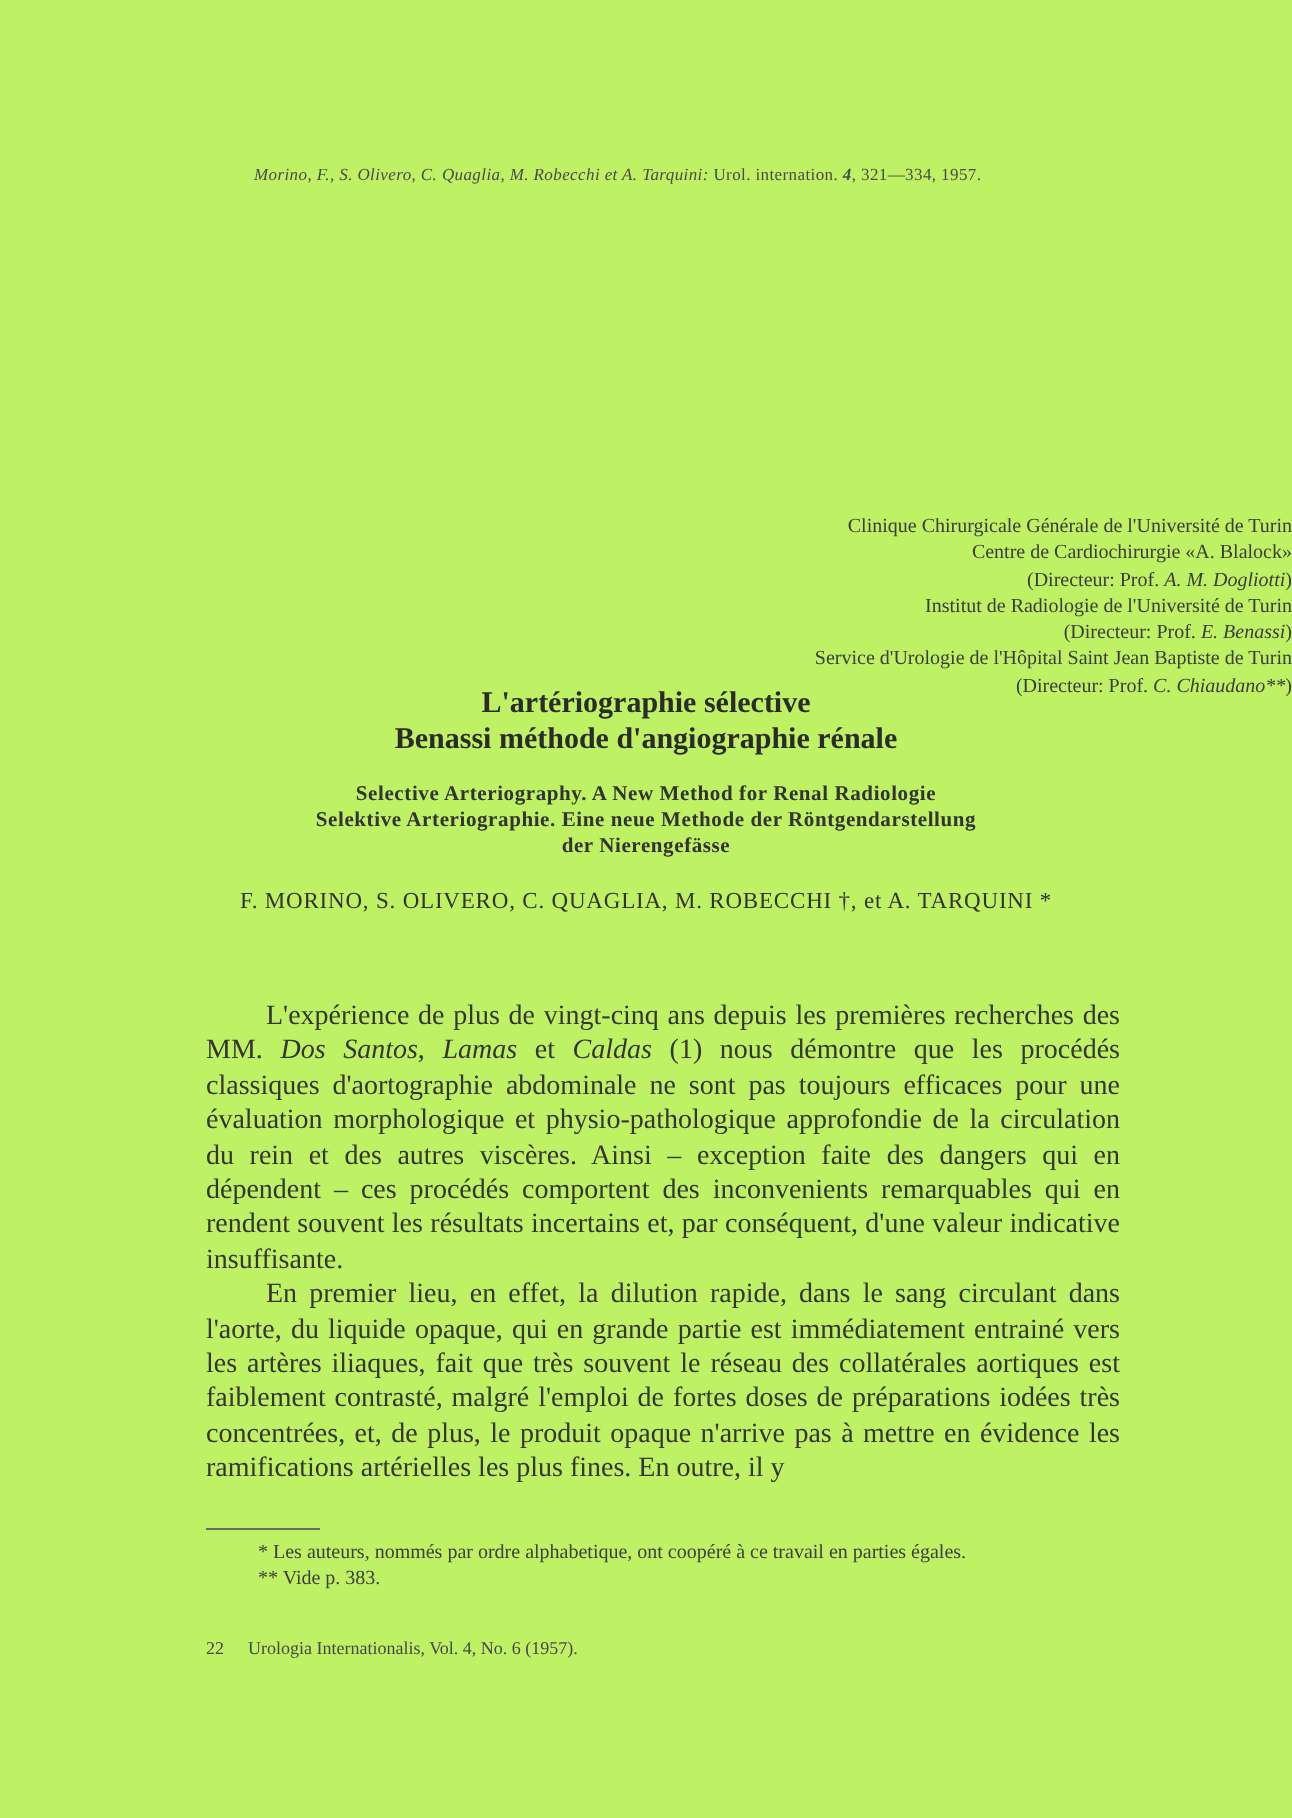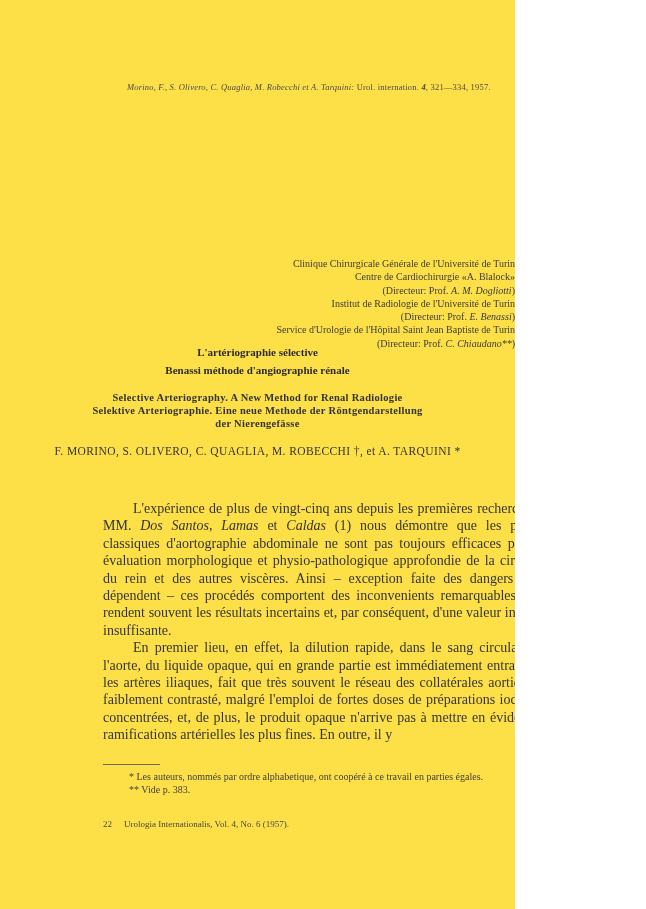--- a/index.html
+++ b/index.html
@@ -1,40 +1,40 @@
 <!DOCTYPE html>
 <html><head>
 <meta charset="utf-8">
 <style>
   html,body{margin:0;padding:0;background:#ffffff;}
   .page{
     position:relative;
-    width:515px;height:909px;
-    background:#fde047;
+    width:646px;height:909px;
+    background:#bef264;
     font-family:"Liberation Serif","DejaVu Serif",serif;
     color:#363636;
     overflow:hidden;
   }
   .it{font-style:italic;}
 
   .running-head{
     position:absolute;top:82px;left:127px;width:430px;
     font-size:8.5px;letter-spacing:0.2px;color:#4a4a4a;
   }
   .running-head .authors{font-style:italic;}
   .running-head .vol{font-style:italic;font-weight:bold;}
 
   .inst{
     position:absolute;top:241px;left:0;right:0;
     text-align:right;font-size:10px;line-height:13.3px;color:#3c3c3c;margin-top:16px;
   }
 
   .title{
     position:absolute;top:343px;left:0;right:0;
-    text-align:center;font-weight:bold;font-size:11px;line-height:18px;color:#2b2b2b;
+    text-align:center;font-weight:bold;font-size:15px;line-height:18px;color:#2b2b2b;
   }
 
   .subtitle{
     position:absolute;top:391px;left:0;right:0;
     text-align:center;font-weight:bold;font-size:10.5px;line-height:13.2px;
     letter-spacing:0.3px;color:#333;
   }
 
   .authors-line{
     position:absolute;top:445px;left:0;right:0;

